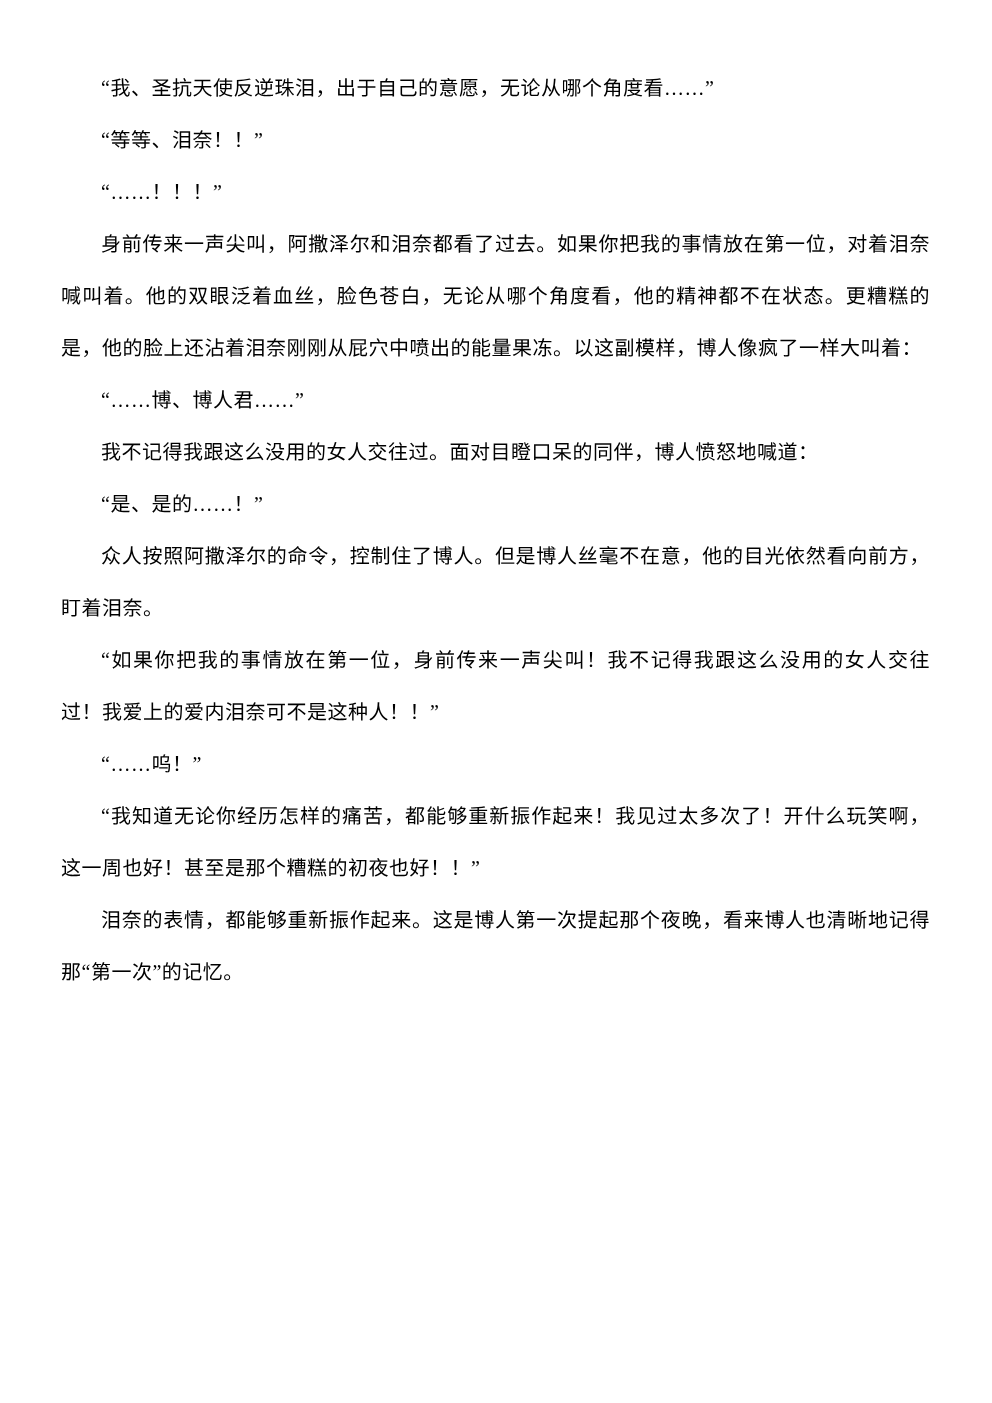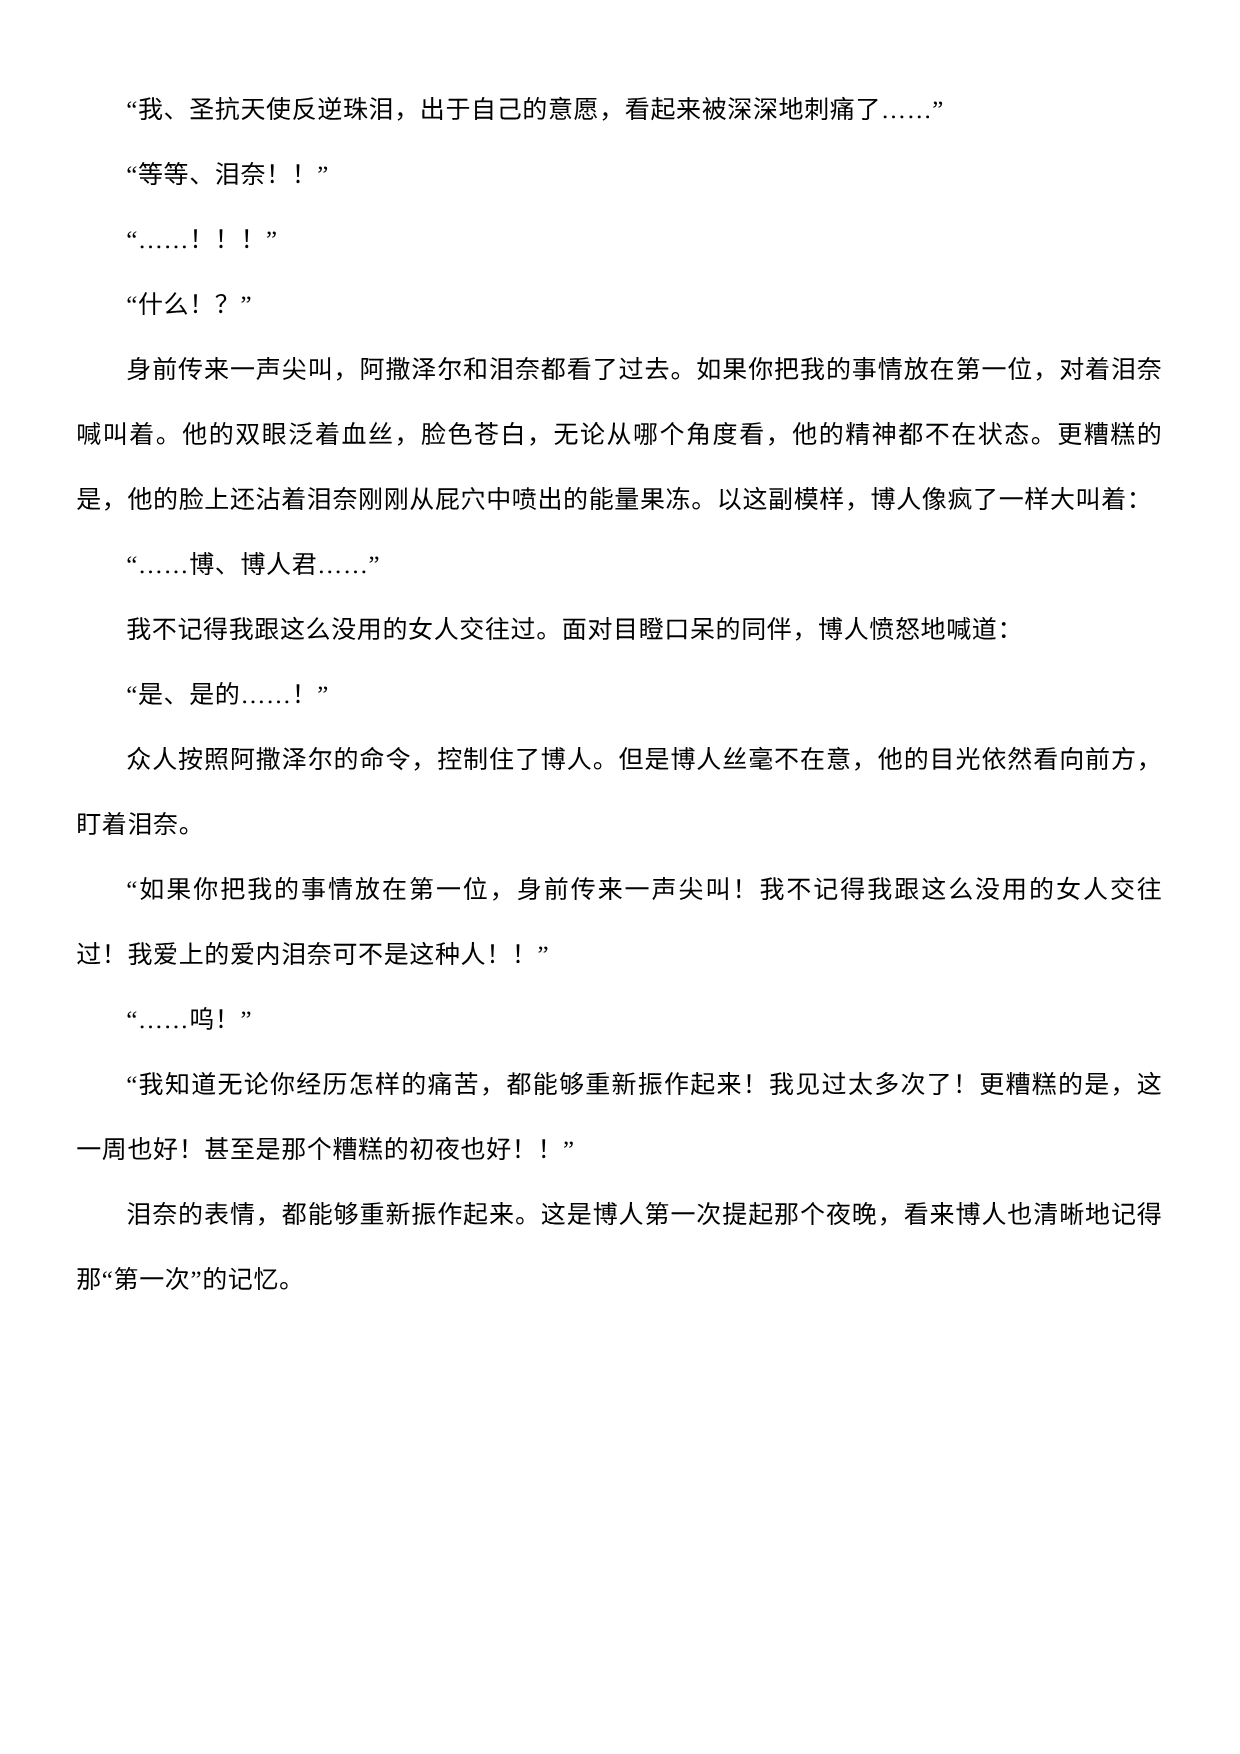--- a/index.html
+++ b/index.html
@@ -31,27 +31,26 @@
     text-justify: inter-ideograph;
     word-break: break-all;
     letter-spacing: 0.5px;
   }
 </style>
 </head>
 <body>
 
 <div class="page" style="background: rgb(255, 255, 255); color: rgb(0, 0, 0);">
   <div class="doc-body" id="doc-body">
-      <p class="para">“我、圣抗天使反逆珠泪，出于自己的意愿，看起来被深深地刺痛了……”</p>
+      <p class="para">“我、圣抗天使反逆珠泪，出于自己的意愿，无论从哪个角度看……”</p>
       <p class="para">“等等、泪奈！！”</p>
       <p class="para">“……！！！”</p>
-      <p class="para">“什么！？”</p>
       <p class="para">身前传来一声尖叫，阿撒泽尔和泪奈都看了过去。如果你把我的事情放在第一位，对着泪奈喊叫着。他的双眼泛着血丝，脸色苍白，无论从哪个角度看，他的精神都不在状态。更糟糕的是，他的脸上还沾着泪奈刚刚从屁穴中喷出的能量果冻。以这副模样，博人像疯了一样大叫着：</p>
       <p class="para">“……博、博人君……”</p>
       <p class="para">我不记得我跟这么没用的女人交往过。面对目瞪口呆的同伴，博人愤怒地喊道：</p>
       <p class="para">“是、是的……！”</p>
       <p class="para">众人按照阿撒泽尔的命令，控制住了博人。但是博人丝毫不在意，他的目光依然看向前方，盯着泪奈。</p>
       <p class="para">“如果你把我的事情放在第一位，身前传来一声尖叫！我不记得我跟这么没用的女人交往过！我爱上的爱内泪奈可不是这种人！！”</p>
       <p class="para">“……呜！”</p>
-      <p class="para">“我知道无论你经历怎样的痛苦，都能够重新振作起来！我见过太多次了！更糟糕的是，这一周也好！甚至是那个糟糕的初夜也好！！”</p>
+      <p class="para">“我知道无论你经历怎样的痛苦，都能够重新振作起来！我见过太多次了！开什么玩笑啊，这一周也好！甚至是那个糟糕的初夜也好！！”</p>
       <p class="para">泪奈的表情，都能够重新振作起来。这是博人第一次提起那个夜晚，看来博人也清晰地记得那“第一次”的记忆。</p>
     </div>
 </div>
 
 </body></html>

